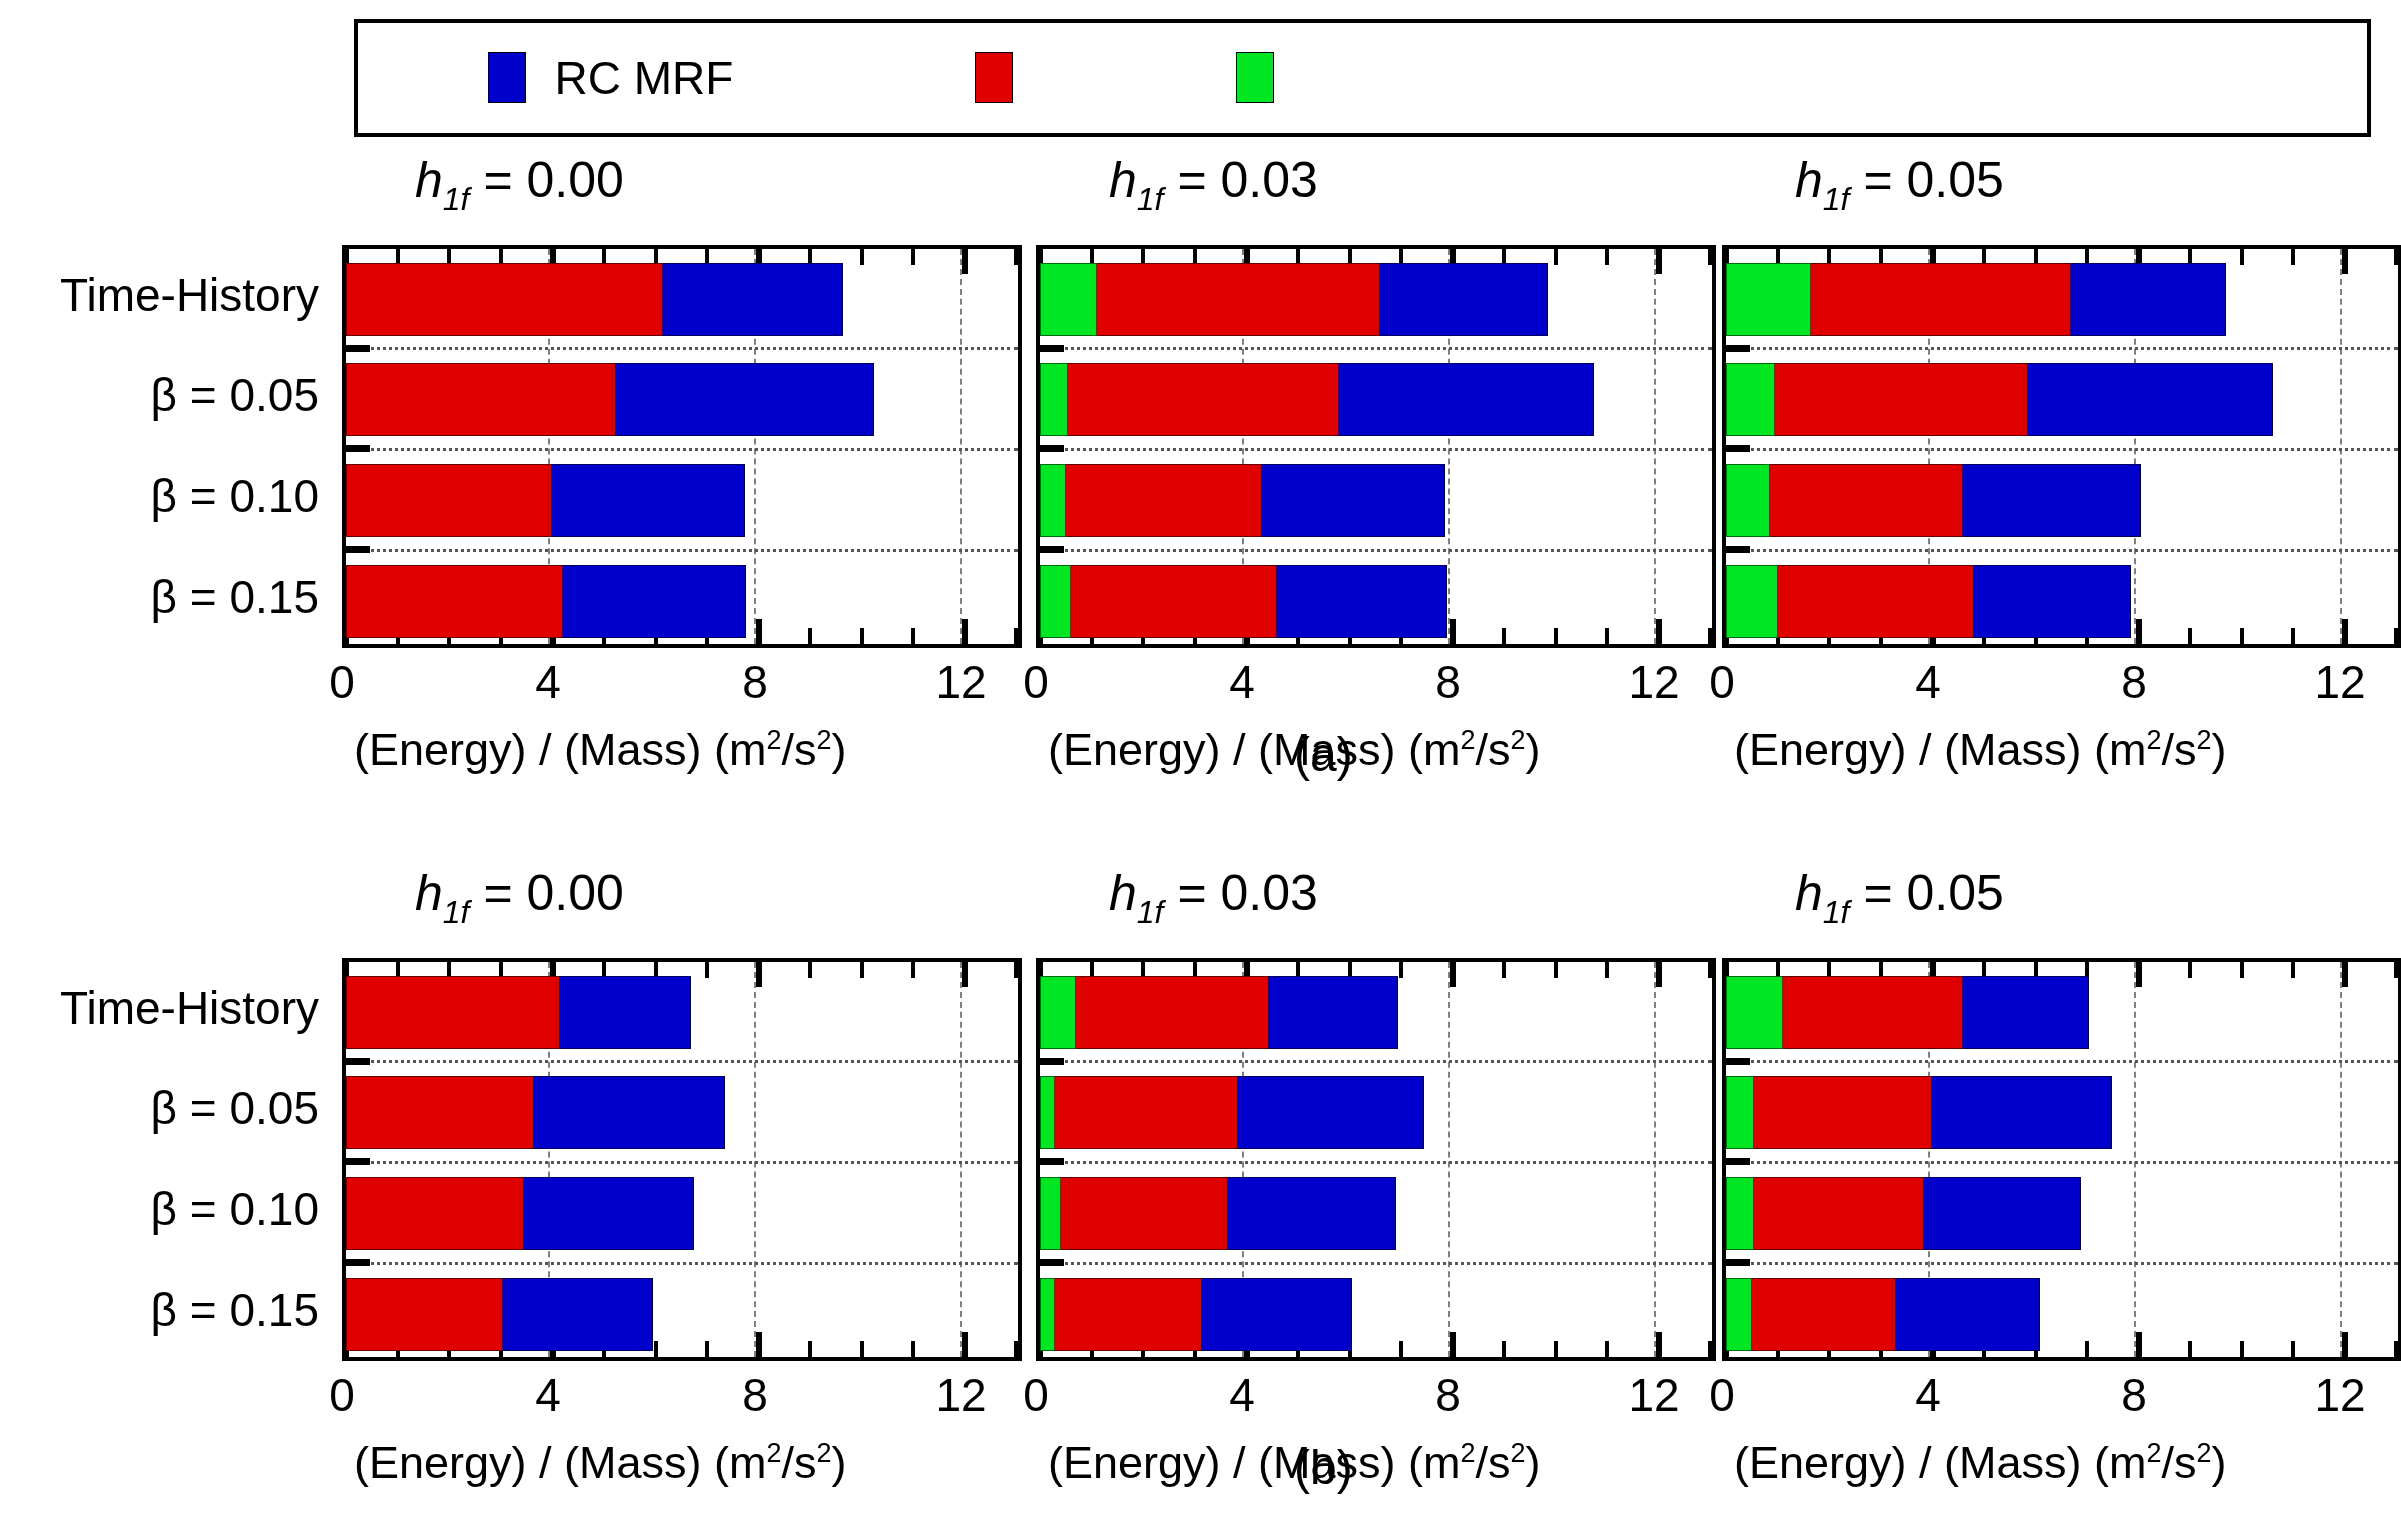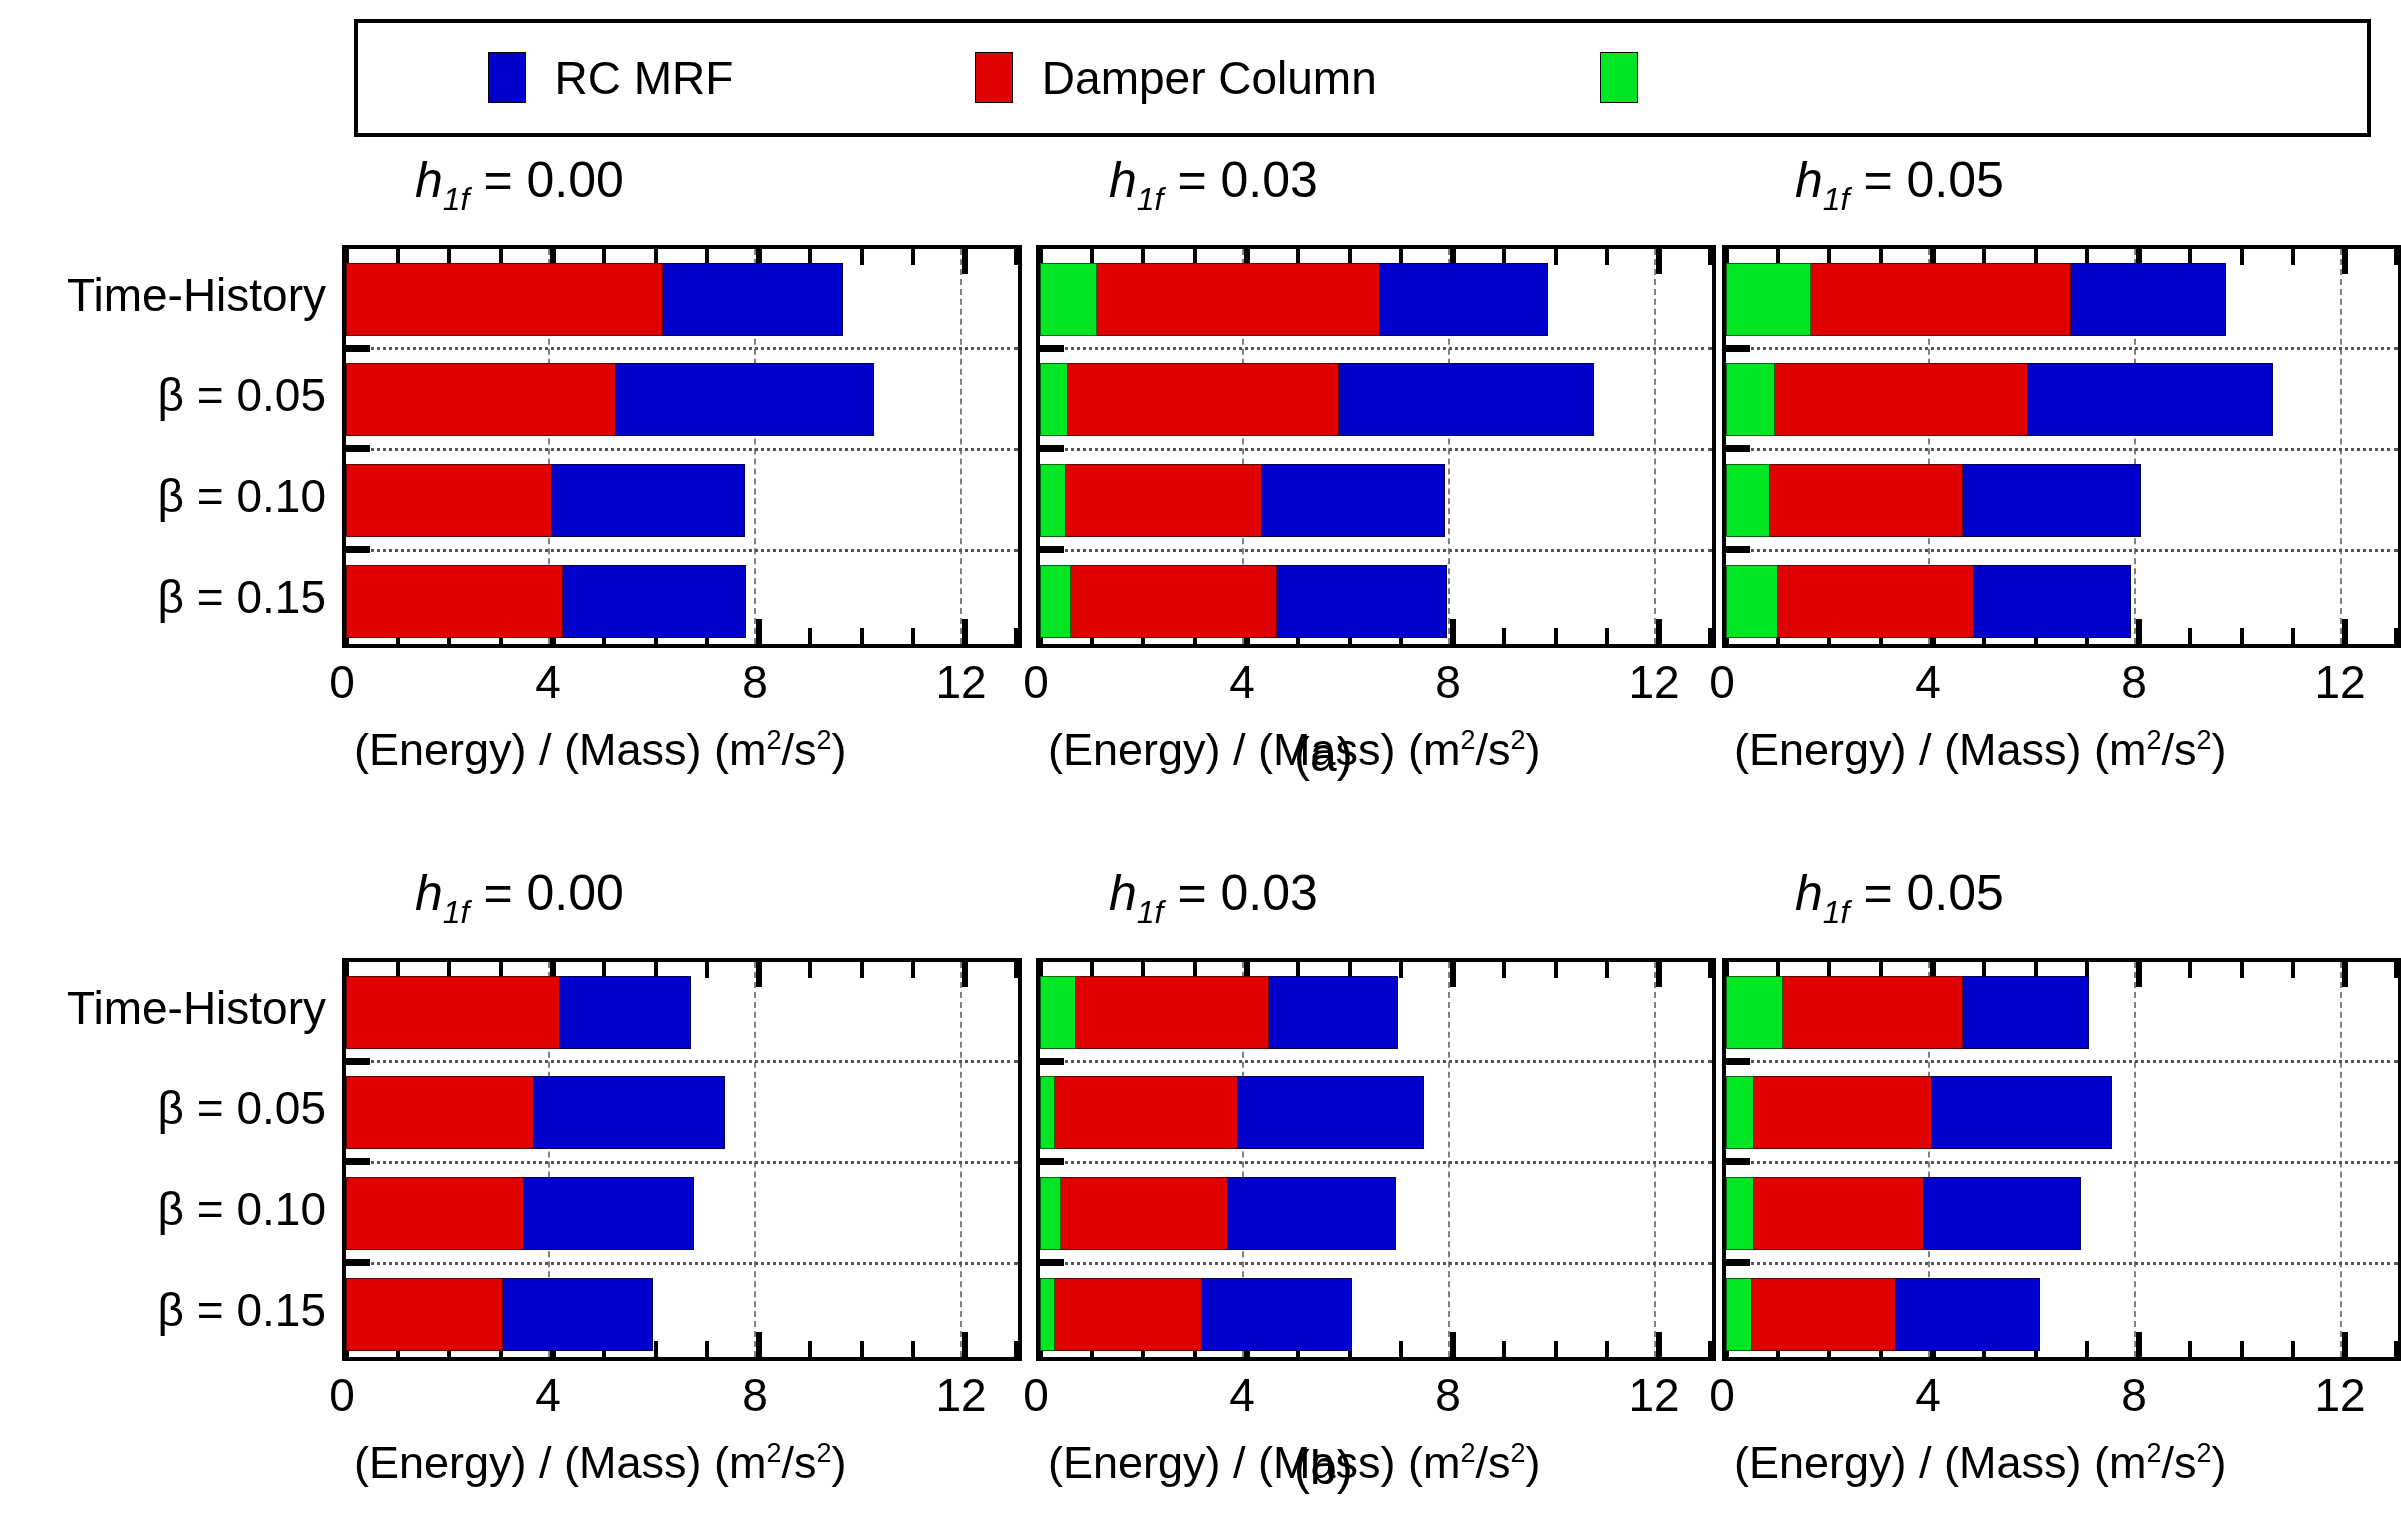--- a/index.html
+++ b/index.html
@@ -16,21 +16,21 @@
   .legend-swatch{width:38px;height:51px;border:1.9px solid #000;box-sizing:border-box;}
   .legend-label{font-size:46px;margin-left:28.5px;white-space:nowrap;line-height:1;}
 
   
   .block{position:absolute;left:0;width:2401px;}
   .block-a{top:155px;height:675px;}
   .block-b{top:868px;height:653px;}
 
   .rowlabels{position:absolute;width:335px;}
   .rowlabel{
-    position:absolute;right:9px;font-size:46px;line-height:1;
+    position:absolute;right:16px;font-size:46px;line-height:1;
     white-space:nowrap;text-align:center;
   }
 
   .panel{position:absolute;top:0;}
   .panel-title{
     position:absolute;top:0;left:0;font-size:50px;white-space:nowrap;line-height:1;
   }
   .panel-title .hv{font-style:italic;}
   .panel-title .sub{font-size:32px;font-style:italic;vertical-align:-0.42em;letter-spacing:0px;}
 
@@ -63,21 +63,20 @@
 
 <div class="fig">
 
   <div class="legend">
     <div class="legend-item" style="margin-left:130px;">
       <span class="legend-swatch" style="background:#0000cc"></span>
       <span class="legend-label">RC MRF</span>
     </div>
     <div class="legend-item" style="margin-left:242px;">
       <span class="legend-swatch" style="background:#e00000"></span>
-      <span class="legend-label">Damper Column</span>
     </div>
     <div class="legend-item" style="margin-left:223px;">
       <span class="legend-swatch" style="background:#00e622"></span>
     </div>
   </div>
 
   <div class="block block-a">
     <div class="rowlabels" id="rowlabels-a">
         <div class="rowlabel" style="top: 117px;">Time-History</div>
         <div class="rowlabel" style="top: 217px;">β = 0.05</div>

